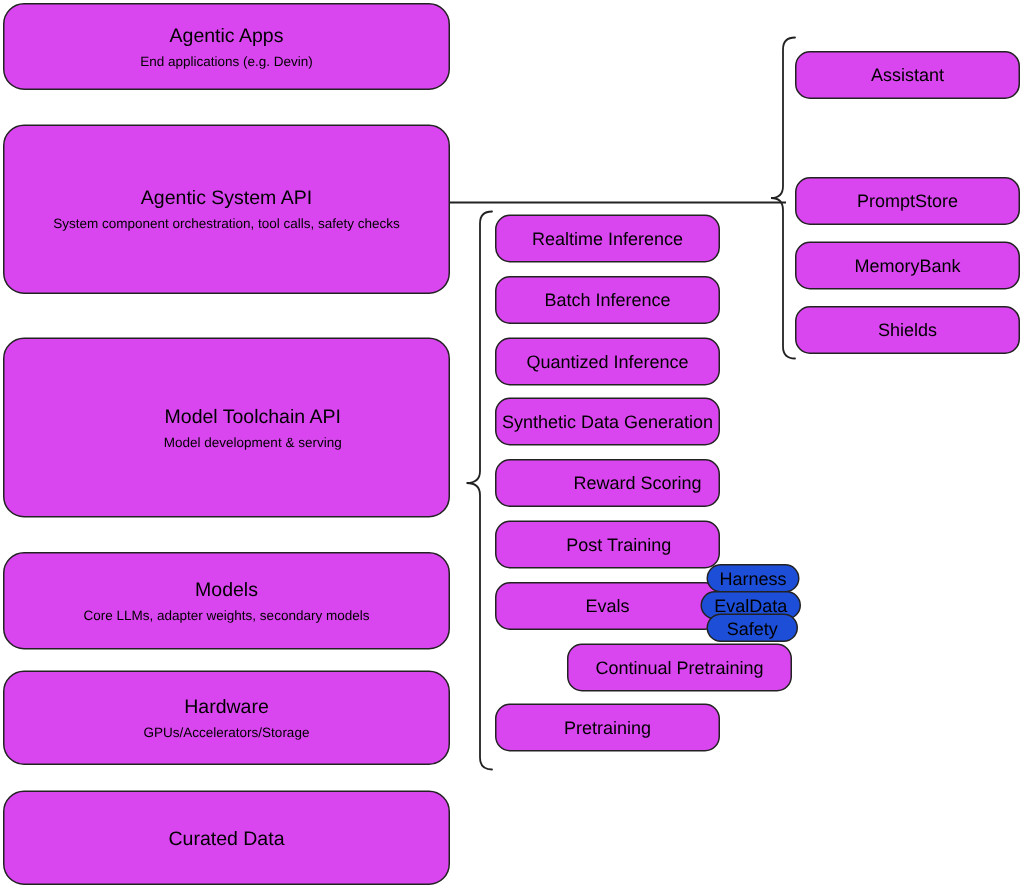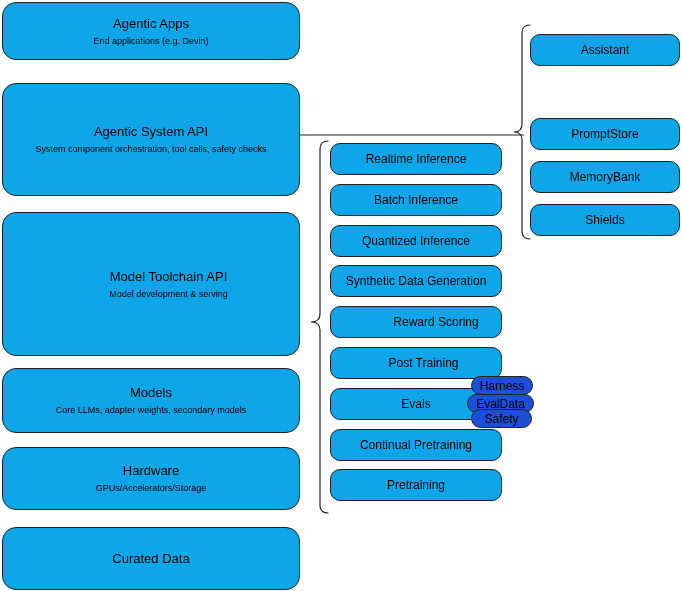--- a/index.html
+++ b/index.html
@@ -14,21 +14,21 @@
     background: #ffffff;
     font-family: "Liberation Sans", sans-serif;
     overflow: hidden;
   }
   
   .box {
     position: absolute;
     box-sizing: border-box;
     border: 1px solid #222222;
     border-radius: 12px;
-    background: #0ea5e9;
+    background: #d946ef;
     display: flex;
     flex-direction: column;
     align-items: center;
     justify-content: center;
     text-align: center;
     color: #000000;
   }
   .box .title {
     font-size: 13px;
     line-height: 16px;
@@ -49,21 +49,21 @@
   
   .cap-box {
     height: 32px;
     border-radius: 10px;
   }
   .cap-box .title {
     font-size: 12px;
   }
   .mid-box {
     left: 330px;
-    width: 172px;
+    width: 150px;
   }
   .right-box {
     left: 530px;
     width: 150px;
   }
   
   .badge {
     position: absolute;
     box-sizing: border-box;
     border: 1px solid #222222;
@@ -97,21 +97,21 @@
   <div class="box layer-box" style="top:2px;height:58px;">
     <div class="title">Agentic Apps</div>
     <div class="subtitle">End applications (e.g. Devin)</div>
   </div>
 
   <div class="box layer-box" style="top:83px;height:113px;">
     <div class="title">Agentic System API</div>
     <div class="subtitle">System component orchestration, tool calls, safety checks</div>
   </div>
 
-  <div class="box layer-box" style="top:212px;height:144px;padding-left:35px;">
+  <div class="box layer-box" style="top:225px;height:120px;padding-left:35px;">
     <div class="title">Model Toolchain API</div>
     <div class="subtitle">Model development &amp; serving</div>
   </div>
 
   <div class="box layer-box" style="top:368px;height:65px;">
     <div class="title">Models</div>
     <div class="subtitle">Core LLMs, adapter weights, secondary models</div>
   </div>
 
   <div class="box layer-box" style="top:447px;height:63px;">
@@ -168,21 +168,21 @@
   </div>
   <div class="box cap-box mid-box" style="top:306px;padding-left:40px;">
     <div class="title">Reward Scoring</div>
   </div>
   <div class="box cap-box mid-box" style="top:347px;padding-left:15px;">
     <div class="title">Post Training</div>
   </div>
   <div class="box cap-box mid-box" style="top:388px;">
     <div class="title">Evals</div>
   </div>
-  <div class="box cap-box mid-box" style="top:429px;">
+  <div class="box cap-box mid-box" style="top:429px;margin-left:48px;">
     <div class="title">Continual Pretraining</div>
   </div>
   <div class="box cap-box mid-box" style="top:469px;">
     <div class="title">Pretraining</div>
   </div>
 
   <div class="badge" style="left:471px;top:376px;width:62px;height:19px;">
     <span>Harness</span>
   </div>
   <div class="badge" style="left:467px;top:394px;width:67px;height:19px;">

